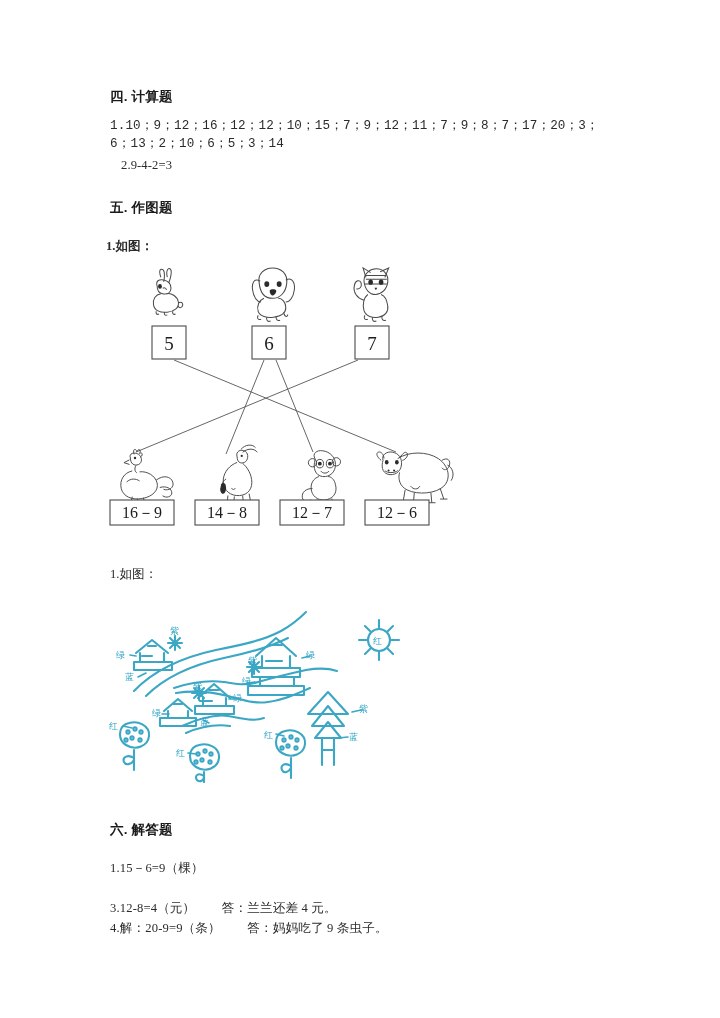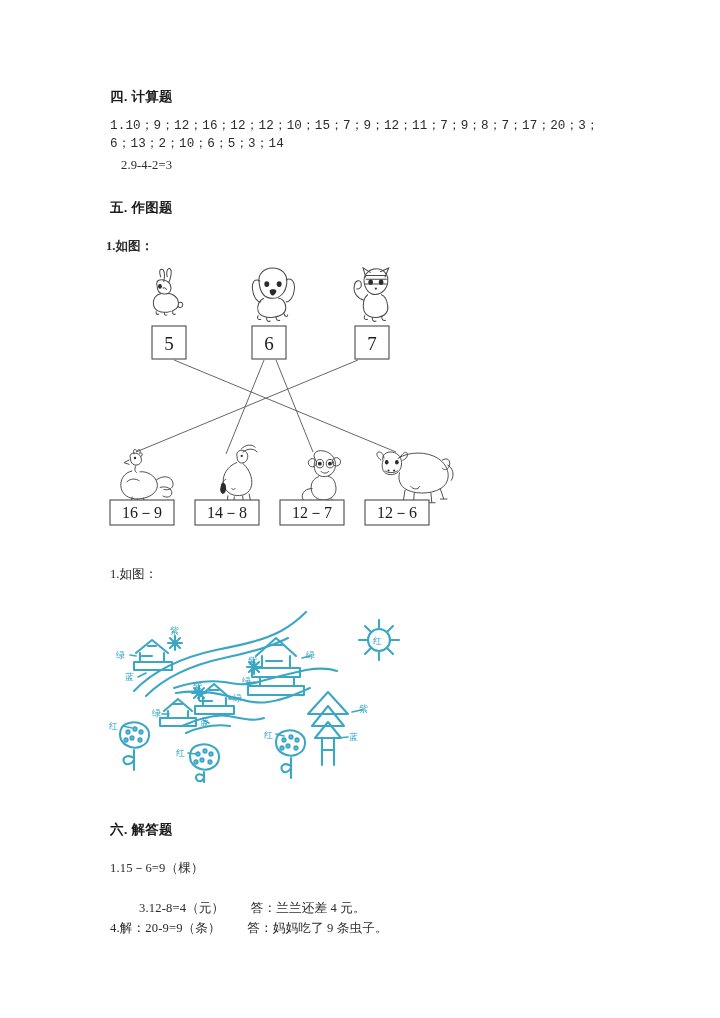--- a/index.html
+++ b/index.html
@@ -394,16 +394,16 @@
         <text class="cn-label" x="263" y="114">紫</text>
         <text class="cn-label" x="253" y="142">蓝</text>
         <text class="cn-label" x="277" y="46">红</text>
       </g>
     </svg>
   </div>
 
   <div class="section-heading" style="left:110px; top:821px;">六. 解答题</div>
 
   <div class="ans-row" style="left:110px; top:860px;">1.15－6=9（棵）</div>
-  <div class="ans-row" style="left:110px; top:900px;margin-left:29px;">3.12-8=4（元）        答：兰兰还差 4 元。</div>
+  <div class="ans-row" style="left:110px; top:900px;">3.12-8=4（元）        答：兰兰还差 4 元。</div>
   <div class="ans-row" style="left:110px; top:920px;">4.解：20-9=9（条）        答：妈妈吃了 9 条虫子。</div>
 
 </div>
 
 </body></html>

